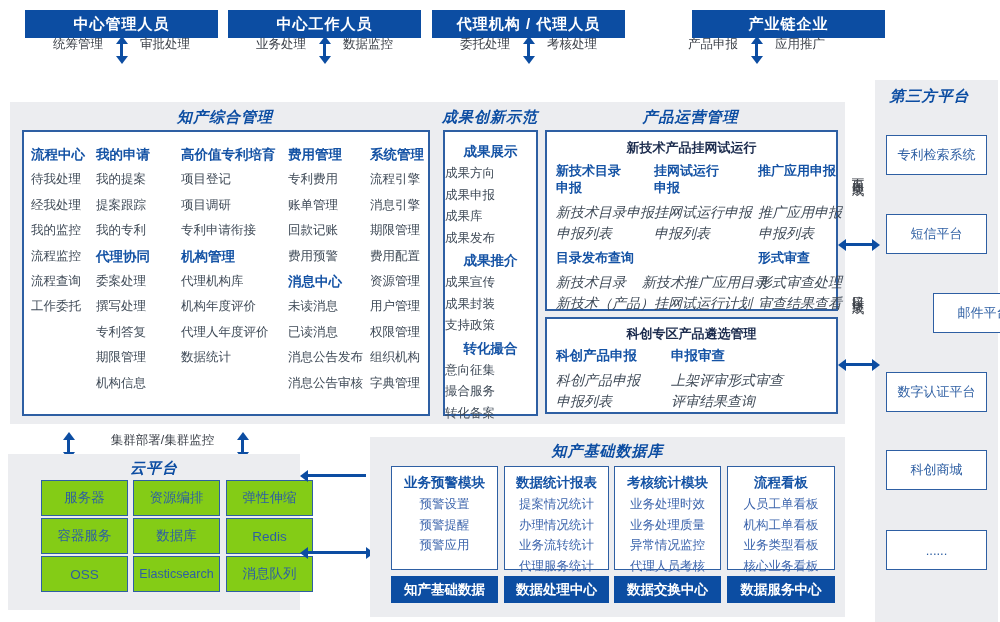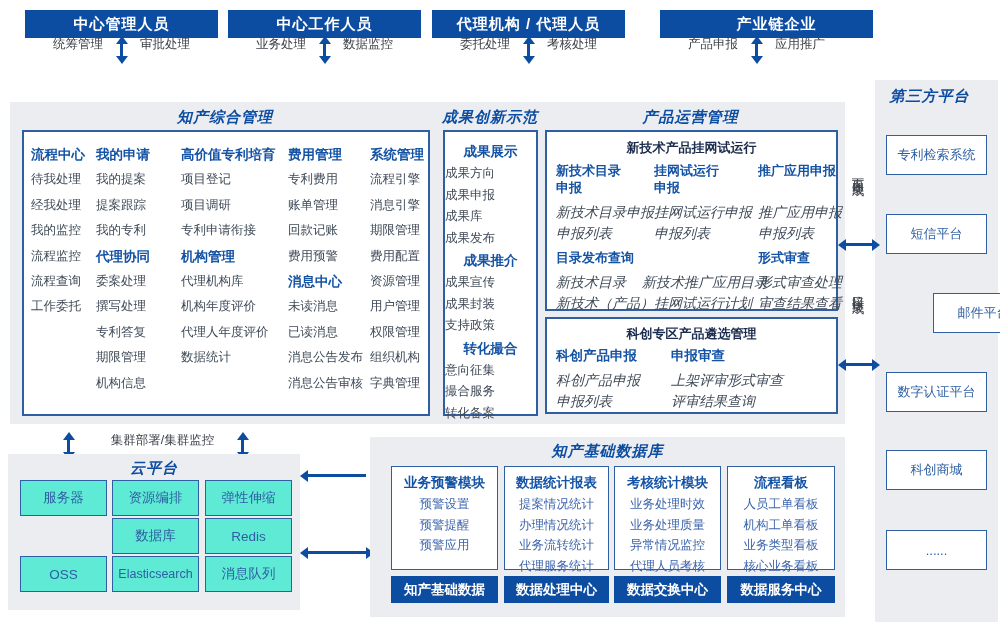--- a/index.html
+++ b/index.html
@@ -41,22 +41,22 @@
   .sub-box-title{position:absolute;left:0;width:100%;text-align:center;font-size:13px;font-weight:bold;color:#1b2b4d;}
   .pcol{position:absolute;}
   .pcol .grp-h3{font-size:13px;font-weight:bold;color:#1553a5;line-height:17px;margin-bottom:6px;white-space:nowrap;}
   .pcol .item3{font-size:14px;color:#3f4a57;line-height:21px;white-space:nowrap;font-style:italic;}
   .cat-row{display:flex;gap:16px;}
 
   
   .tp-box{position:absolute;left:886px;width:101px;height:40px;background:#ffffff;border:1.5px solid #2e5fa3;box-sizing:border-box;
     display:flex;align-items:center;justify-content:center;font-size:13px;color:#2e5fa3;white-space:nowrap;}
   .vtext{position:absolute;writing-mode:vertical-rl;text-orientation:upright;font-size:12.5px;color:#3a3f47;letter-spacing:2px;}
-  .cloud-box{position:absolute;width:87px;height:36px;background:#5eead4;border:1.5px solid #2e5fa3;box-sizing:border-box;
-    display:flex;align-items:center;justify-content:center;font-size:13.5px;color:#2e5fa3;white-space:nowrap;}
+  .cloud-box{position:absolute;width:87px;height:36px;background:#84cc16;border:1.5px solid #2e5fa3;box-sizing:border-box;
+    display:flex;align-items:center;justify-content:center;font-size:13.5px;color:#2e5fa3;white-space:nowrap;margin-left:21px;}
   .cluster-lbl{position:absolute;font-size:12.5px;color:#3a3f47;}
 
   .db-col{position:absolute;background:#ffffff;border:1.5px solid #2e5fa3;box-sizing:border-box;text-align:center;padding-top:5px;}
   .db-col .grp-h4{font-size:13.5px;font-weight:bold;color:#1553a5;line-height:22px;white-space:nowrap;}
   .db-col .item4{font-size:12.5px;color:#3e66ad;line-height:20.5px;white-space:nowrap;}
   .db-footer{position:absolute;height:27px;background:#0c4da2;color:#ffffff;font-weight:bold;font-size:13.5px;
     display:flex;align-items:center;justify-content:center;white-space:nowrap;}
 </style>
 </head>
 <body>
@@ -77,21 +77,21 @@
     <span class="lbl">数据监控</span>
   </div>
 
   <div class="role-header" style="left:432px;">代理机构 / 代理人员</div>
   <div class="role-sub" style="left:432px;">
     <span class="lbl">委托处理</span>
     <span class="v-arrow"></span>
     <span class="lbl">考核处理</span>
   </div>
 
-  <div class="role-header" style="left:660px;padding-left:20px;">产业链企业</div>
+  <div class="role-header" style="left:692px;">产业链企业</div>
   <div class="role-sub" style="left:660px;">
     <span class="lbl">产品申报</span>
     <span class="v-arrow"></span>
     <span class="lbl">应用推广</span>
   </div>
 
 
   <div class="panel" style="left:10px;top:102px;width:835px;height:322px;"></div>
 
   <div class="sec-title" style="left:18px;top:108px;width:414px;">知产综合管理</div>
@@ -270,20 +270,21 @@
 
   <div class="v-arrow abs" style="left:62px;top:432px;"></div>
   <div class="cluster-lbl" style="left:95px;top:432px;width:135px;text-align:center;">集群部署/集群监控</div>
   <div class="v-arrow abs" style="left:236px;top:432px;"></div>
 
   <div class="panel" style="left:8px;top:454px;width:292px;height:156px;"></div>
   <div class="sec-title" style="left:8px;top:459px;width:292px;">云平台</div>
   <div class="cloud-box" style="left:20px;top:480px;">服务器</div>
   <div class="cloud-box" style="left:112px;top:480px;">资源编排</div>
   <div class="cloud-box" style="left:205px;top:480px;">弹性伸缩</div>
+  <div class="cloud-box" style="left:20px;top:518px;">容器服务</div>
   <div class="cloud-box" style="left:112px;top:518px;">数据库</div>
   <div class="cloud-box" style="left:205px;top:518px;">Redis</div>
   <div class="cloud-box" style="left:20px;top:556px;">OSS</div>
   <div class="cloud-box" style="left:112px;top:556px;font-size:12.5px;">Elasticsearch</div>
   <div class="cloud-box" style="left:205px;top:556px;">消息队列</div>
 
   <div class="h-arrow" style="left:308px;top:474px;width:58px;"></div>
   <div class="h-arrow double" style="left:308px;top:551px;width:58px;"></div>
 
   <div class="panel" style="left:370px;top:437px;width:475px;height:180px;"></div>

